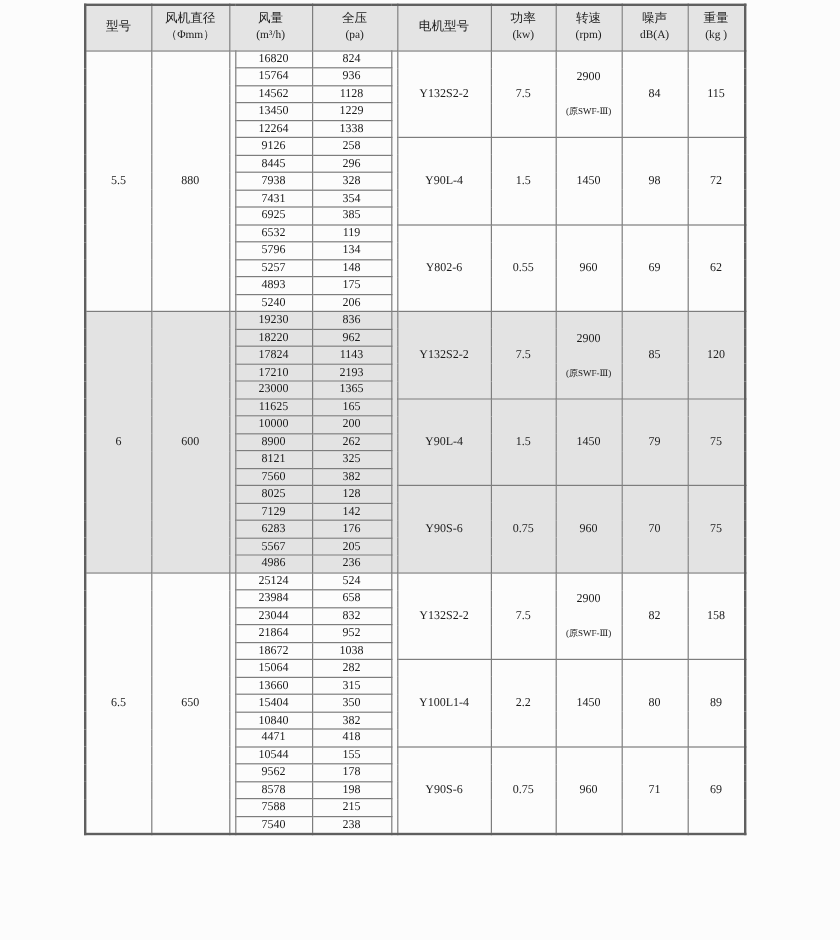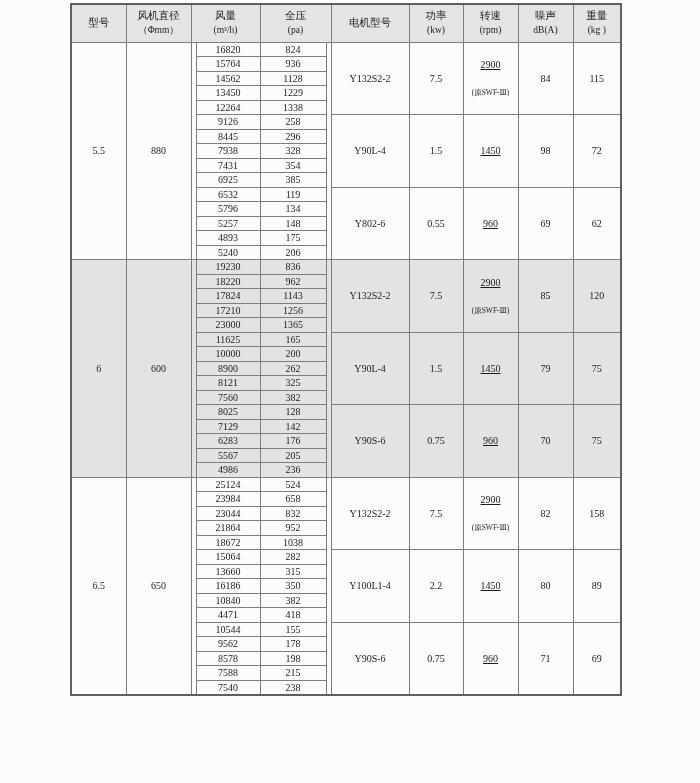--- a/index.html
+++ b/index.html
@@ -52,21 +52,21 @@
     line-height: 1.4;
   }
   table.spec thead th .unit {
     display: block;
     font-size: 9.5px;
   }
   table.spec tbody tr { height: 14.5px; }
   table.spec tbody td { font-size: 10px; line-height: 1.1; }
   td.gap-cell { border-top: none; border-bottom: none; }
   td.shaded { background: var(--shaded-bg); }
-  .speed-value { display: block; text-decoration: underline; }
+  .speed-value { display: block; }
   .speed-note {
     display: block;
     font-size: 7.5px;
     line-height: 1.1;
     margin-top: 19px;
   }
   .speed-note:empty { display: none; }
 </style>
 </head>
 <body>
@@ -206,21 +206,21 @@
           <tr>
             <td class="volume-cell shaded">18220</td>
             <td class="pressure-cell shaded">962</td>
           </tr>
           <tr>
             <td class="volume-cell shaded">17824</td>
             <td class="pressure-cell shaded">1143</td>
           </tr>
           <tr>
             <td class="volume-cell shaded">17210</td>
-            <td class="pressure-cell shaded">1256</td>
+            <td class="pressure-cell shaded">2193</td>
           </tr>
           <tr>
             <td class="volume-cell shaded">23000</td>
             <td class="pressure-cell shaded">1365</td>
           </tr>
           <tr>
             <td class="volume-cell shaded">11625</td>
             <td class="pressure-cell shaded">165</td>
             <td class="motor-cell shaded" rowspan="5">Y90L-4</td>
             <td class="power-cell shaded" rowspan="5">1.5</td>
@@ -314,21 +314,21 @@
               <span class="speed-value">1450</span>
             </td>
             <td class="noise-cell" rowspan="5">80</td>
             <td class="weight-cell" rowspan="5">89</td>
           </tr>
           <tr>
             <td class="volume-cell">13660</td>
             <td class="pressure-cell">315</td>
           </tr>
           <tr>
-            <td class="volume-cell">16186</td>
+            <td class="volume-cell">15404</td>
             <td class="pressure-cell">350</td>
           </tr>
           <tr>
             <td class="volume-cell">10840</td>
             <td class="pressure-cell">382</td>
           </tr>
           <tr>
             <td class="volume-cell">4471</td>
             <td class="pressure-cell">418</td>
           </tr>

